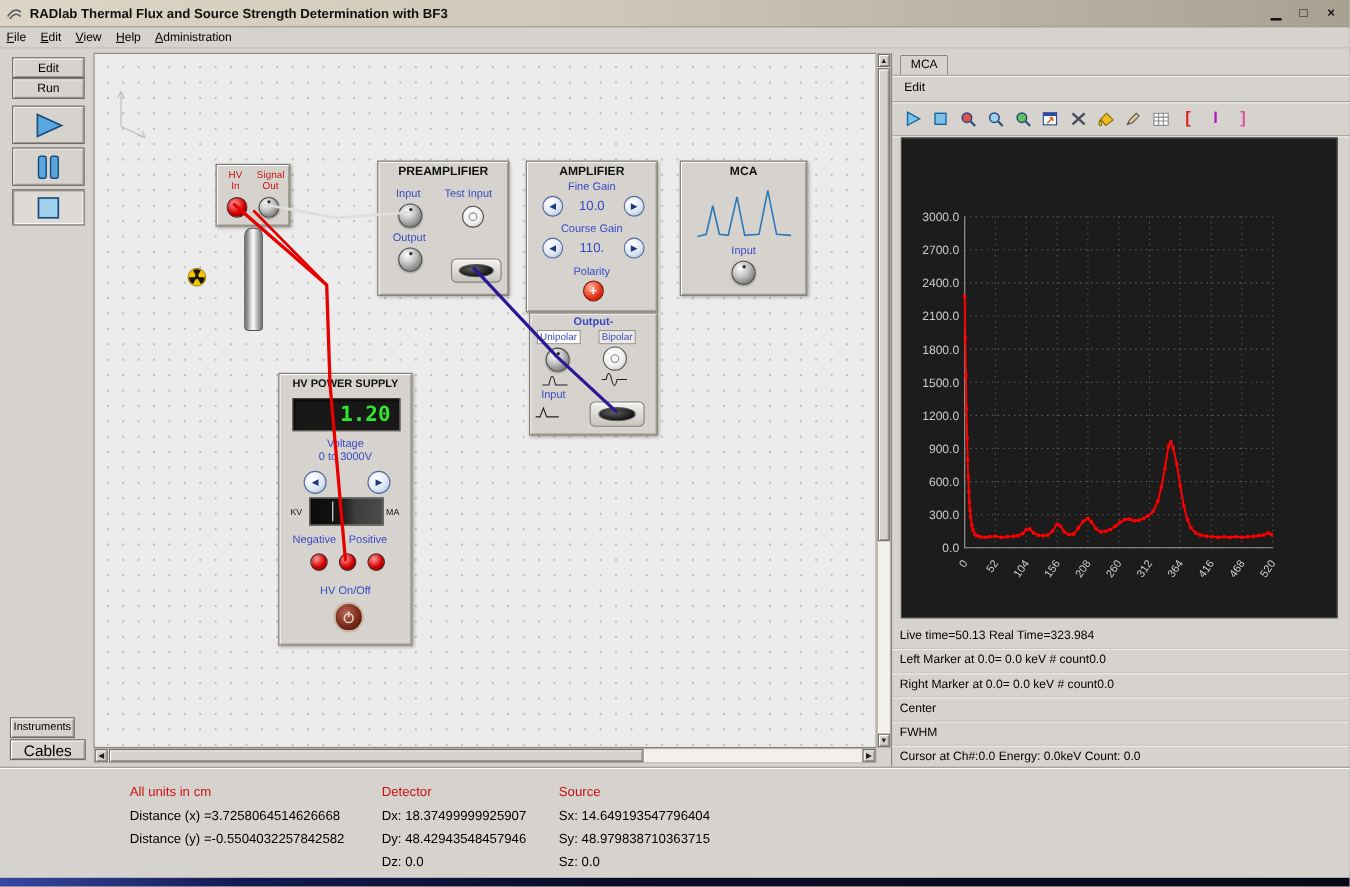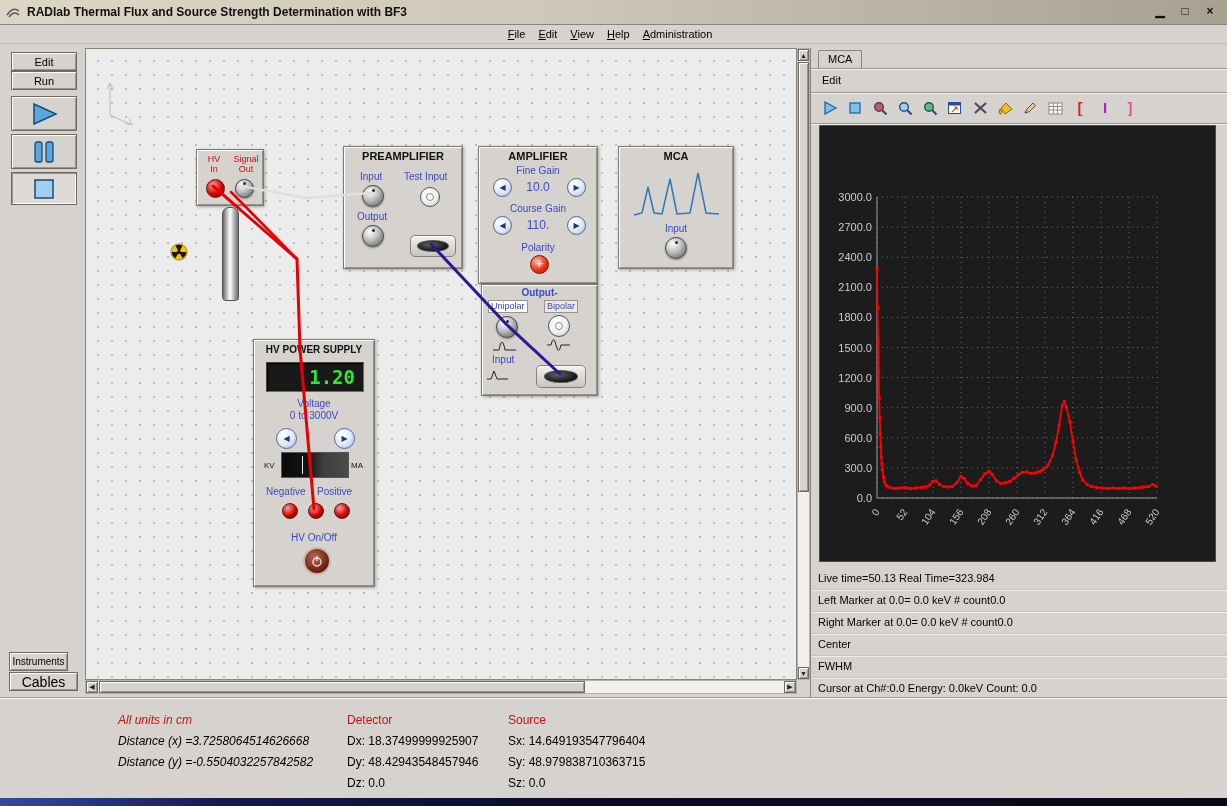--- a/index.html
+++ b/index.html
@@ -9,21 +9,21 @@
   
   #titlebar{position:absolute;left:0;top:0;width:1227px;height:24px;
     background:linear-gradient(90deg,#ddd6c7 0%,#cfc8b8 45%,#a8a090 100%);
     border-bottom:1px solid #8a8578;display:flex;align-items:center;}
   #title-text{font-size:12px;font-weight:bold;color:#101010;margin-left:6px;white-space:nowrap;}
   #win-controls{position:absolute;right:8px;top:3px;display:flex;gap:7px;}
   .win-ctrl{width:18px;height:16px;display:flex;align-items:center;justify-content:center;
     font-size:12px;font-weight:bold;color:#111;}
   #menubar{position:absolute;left:0;top:25px;width:1227px;height:19px;background:#d6d3ce;
     display:flex;align-items:center;padding-left:6px;box-sizing:border-box;
-    border-bottom:1px solid #c2bfb8;justify-content:center;}
+    border-bottom:1px solid #c2bfb8;}
   .menu-item{font-size:11px;color:#000;padding:2px 7px 2px 0;margin-right:6px;}
   .btn{background:#d6d3ce;border:1px solid #6e6a63;
     box-shadow:inset 1px 1px 0 #ffffff,inset -1px -1px 0 #9a968e;
     display:flex;align-items:center;justify-content:center;box-sizing:border-box;}
   .btn.pressed{box-shadow:inset 1px 1px 0 #9a968e,inset -1px -1px 0 #ffffff;background:#dedbd6;}
 
   
   #canvas{position:absolute;left:85px;top:48px;width:712px;height:632px;background:#ececec;
     background-image:radial-gradient(circle,#bdbdbd 1px,transparent 1.4px);
     background-size:14px 14px;background-position:5px 5px;
@@ -507,21 +507,21 @@
         <div class="stat-line">Live time=50.13 Real Time=323.984</div>
         <div class="stat-line">Left Marker at 0.0= 0.0 keV # count0.0</div>
         <div class="stat-line">Right Marker at 0.0= 0.0 keV # count0.0</div>
         <div class="stat-line">Center</div>
         <div class="stat-line">FWHM</div>
         <div class="stat-line">Cursor at Ch#:0.0 Energy: 0.0keV Count: 0.0</div>
       </div>
   </div>
 
   <div id="bottom-panel">
-    <div class="bottom-col" style="left:118px;font-style:italic;" id="bcol0">
+    <div class="bottom-col" style="left:118px;" id="bcol0">
       <div class="b-header">All units in cm</div>
     <div class="b-line">Distance (x) =3.7258064514626668</div>
         <div class="b-line">Distance (y) =-0.5504032257842582</div>
       </div>
     <div class="bottom-col" style="left:347px;" id="bcol1">
       <div class="b-header">Detector</div>
     <div class="b-line">Dx: 18.37499999925907</div>
         <div class="b-line">Dy: 48.42943548457946</div>
         <div class="b-line">Dz: 0.0</div>
       </div>

